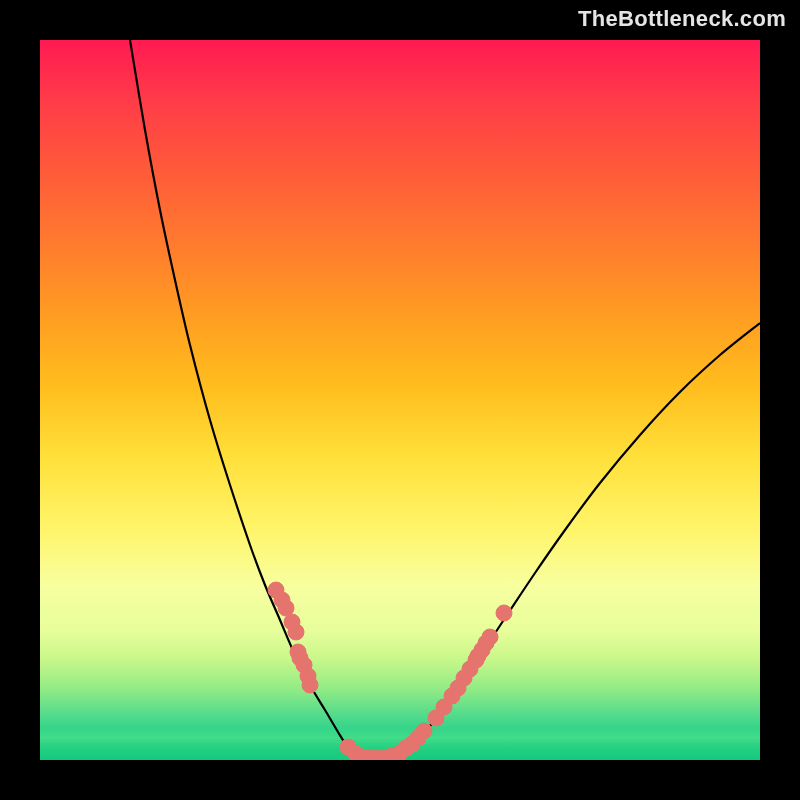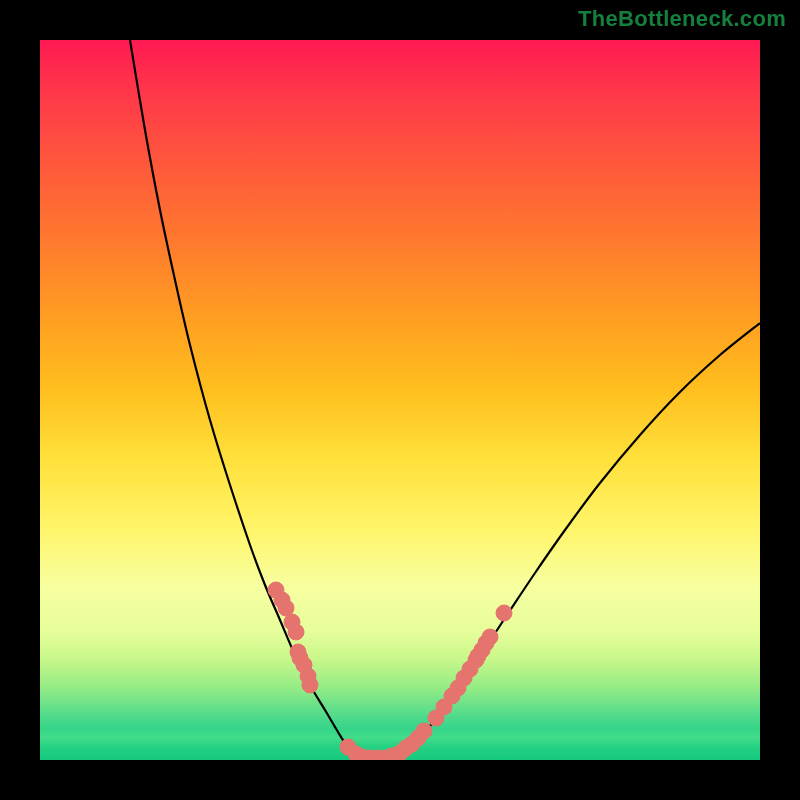--- a/index.html
+++ b/index.html
@@ -63,21 +63,21 @@
       rgba(200,255,160,0.0) 0%,
       rgba(120,240,140,0.4) 30%,
       rgba(40,210,130,0.8) 60%,
       #14c97e 100%
     );
   }
   .attribution {
     position: absolute;
     top: 6px;
     right: 14px;
-    color: #15803d;
+    color: #e5e5e5;
     font-size: 22px;
     font-weight: 600;
     letter-spacing: 0.3px;
     user-select: none;
   }
   svg.curve {
     position: absolute;
     left: 0;
     top: 0;
     width: 100%;

